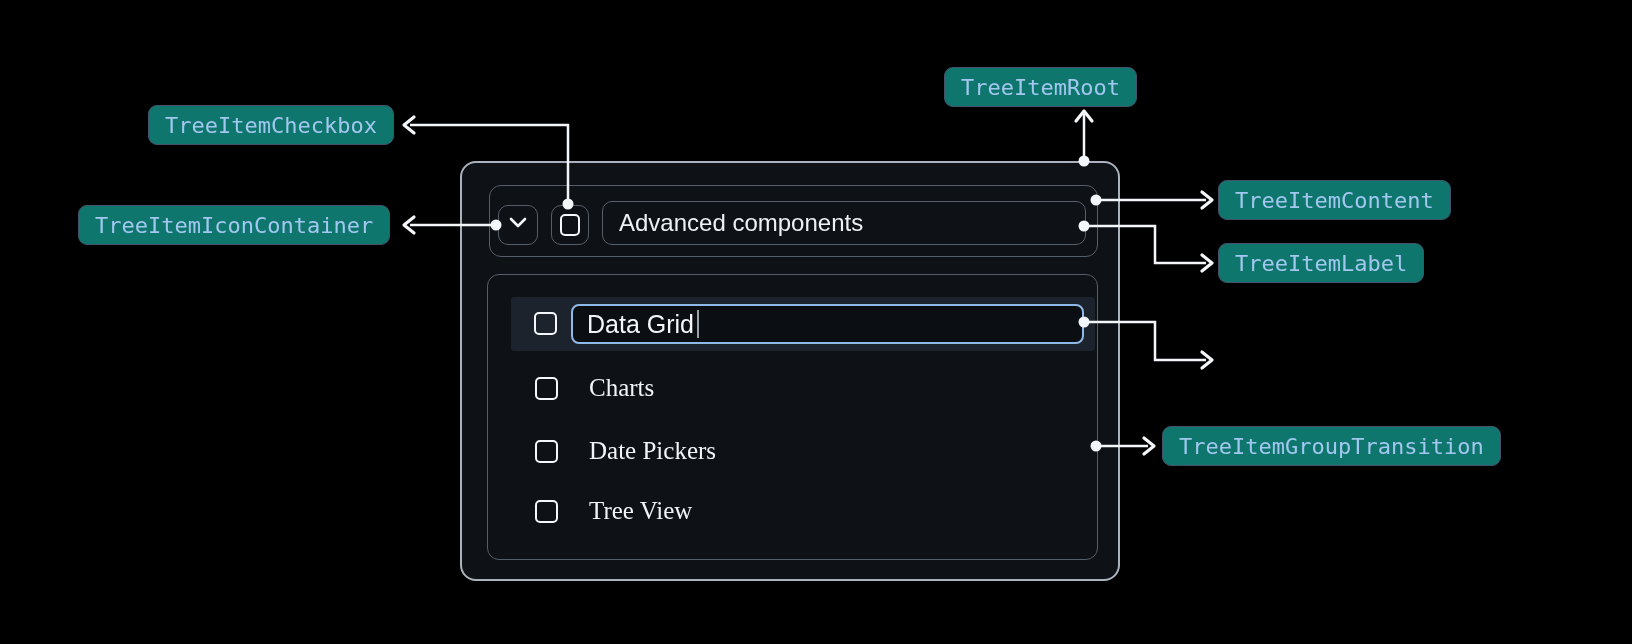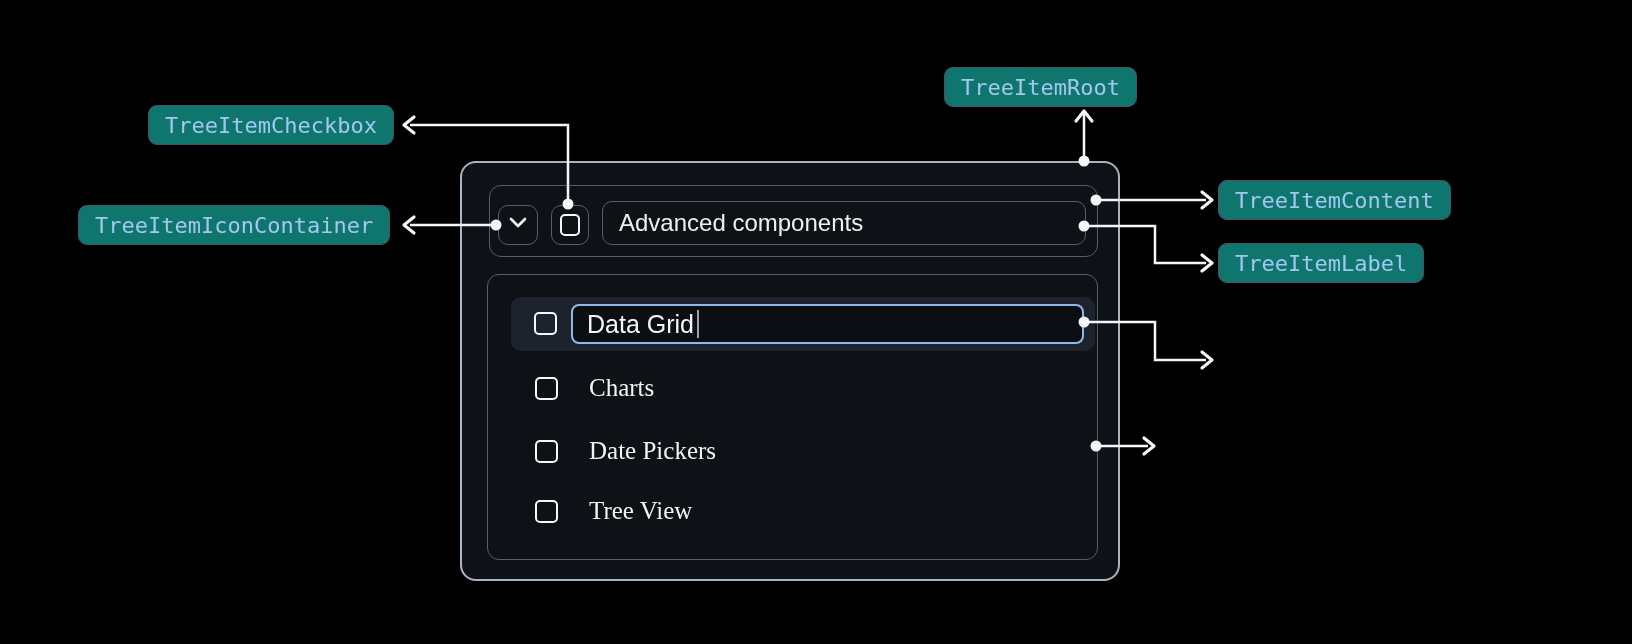--- a/index.html
+++ b/index.html
@@ -29,21 +29,21 @@
   .label-box{position:absolute;left:112px;top:15px;width:484px;height:44px;
              border:1.5px solid #555e69;border-radius:10px;box-sizing:border-box;
              display:flex;align-items:center;padding-left:16px;
              font-size:24px;color:#eef1f4;}
   .group-box{position:absolute;left:25px;top:111px;width:611px;height:286px;
              border:1.5px solid #555e69;border-radius:12px;box-sizing:border-box;}
   .row{position:absolute;left:23px;width:584px;height:44px;display:flex;align-items:center;font-family:Liberation Serif, serif;}
   .row .cb-item{position:absolute;left:24px;}
   .row .item-label{position:absolute;left:78px;font-size:25px;color:#f2f5f8;}
   .row-editing{position:absolute;left:23px;top:22px;width:584px;height:54px;
-               background:#1c232c;border-radius:10px;}
+               background:#1c232c;border-radius:3px;}
   .row-editing .cb-item{position:absolute;left:23px;top:15px;}
   .label-input{position:absolute;left:60px;top:7px;width:513px;height:40px;
                background:#0b0f14;border:2px solid #8fb9e8;border-radius:8px;box-sizing:border-box;
                display:flex;align-items:center;padding-left:14px;font-size:25px;color:#f4f6f9;}
   .caret{display:inline-block;width:2px;height:28px;background:#9aa1a8;margin-left:3px;}
 
   svg.overlay{position:absolute;left:0;top:0;pointer-events:none;}
   .conn{stroke:#f4f7fa;stroke-width:2.5;fill:none;}
   .head{stroke:#f4f7fa;stroke-width:3.2;fill:none;stroke-linecap:round;stroke-linejoin:round;}
   .dot{fill:#f4f7fa;}
@@ -103,20 +103,21 @@
 
   <div class="badge" style="left:148px;top:105px">TreeItemCheckbox</div>
 
   <div class="badge" style="left:1218px;top:180px">TreeItemContent</div>
 
   <div class="badge" style="left:78px;top:205px">TreeItemIconContainer</div>
 
   <div class="badge" style="left:1218px;top:243px">TreeItemLabel</div>
 
 
+  <div class="badge" style="left:1162px;top:426px">TreeItemGroupTransition</div>
 
   <svg class="overlay" width="1632" height="644" viewBox="0 0 1632 644">
 
     <g>
       <path class="conn" d="M1084,158 V114"></path>
       <path class="head" d="M1076,121 L1084,111 L1092,121"></path>
       <circle class="dot" cx="1084" cy="161" r="5.5"></circle>
     </g>
 
     <g>

